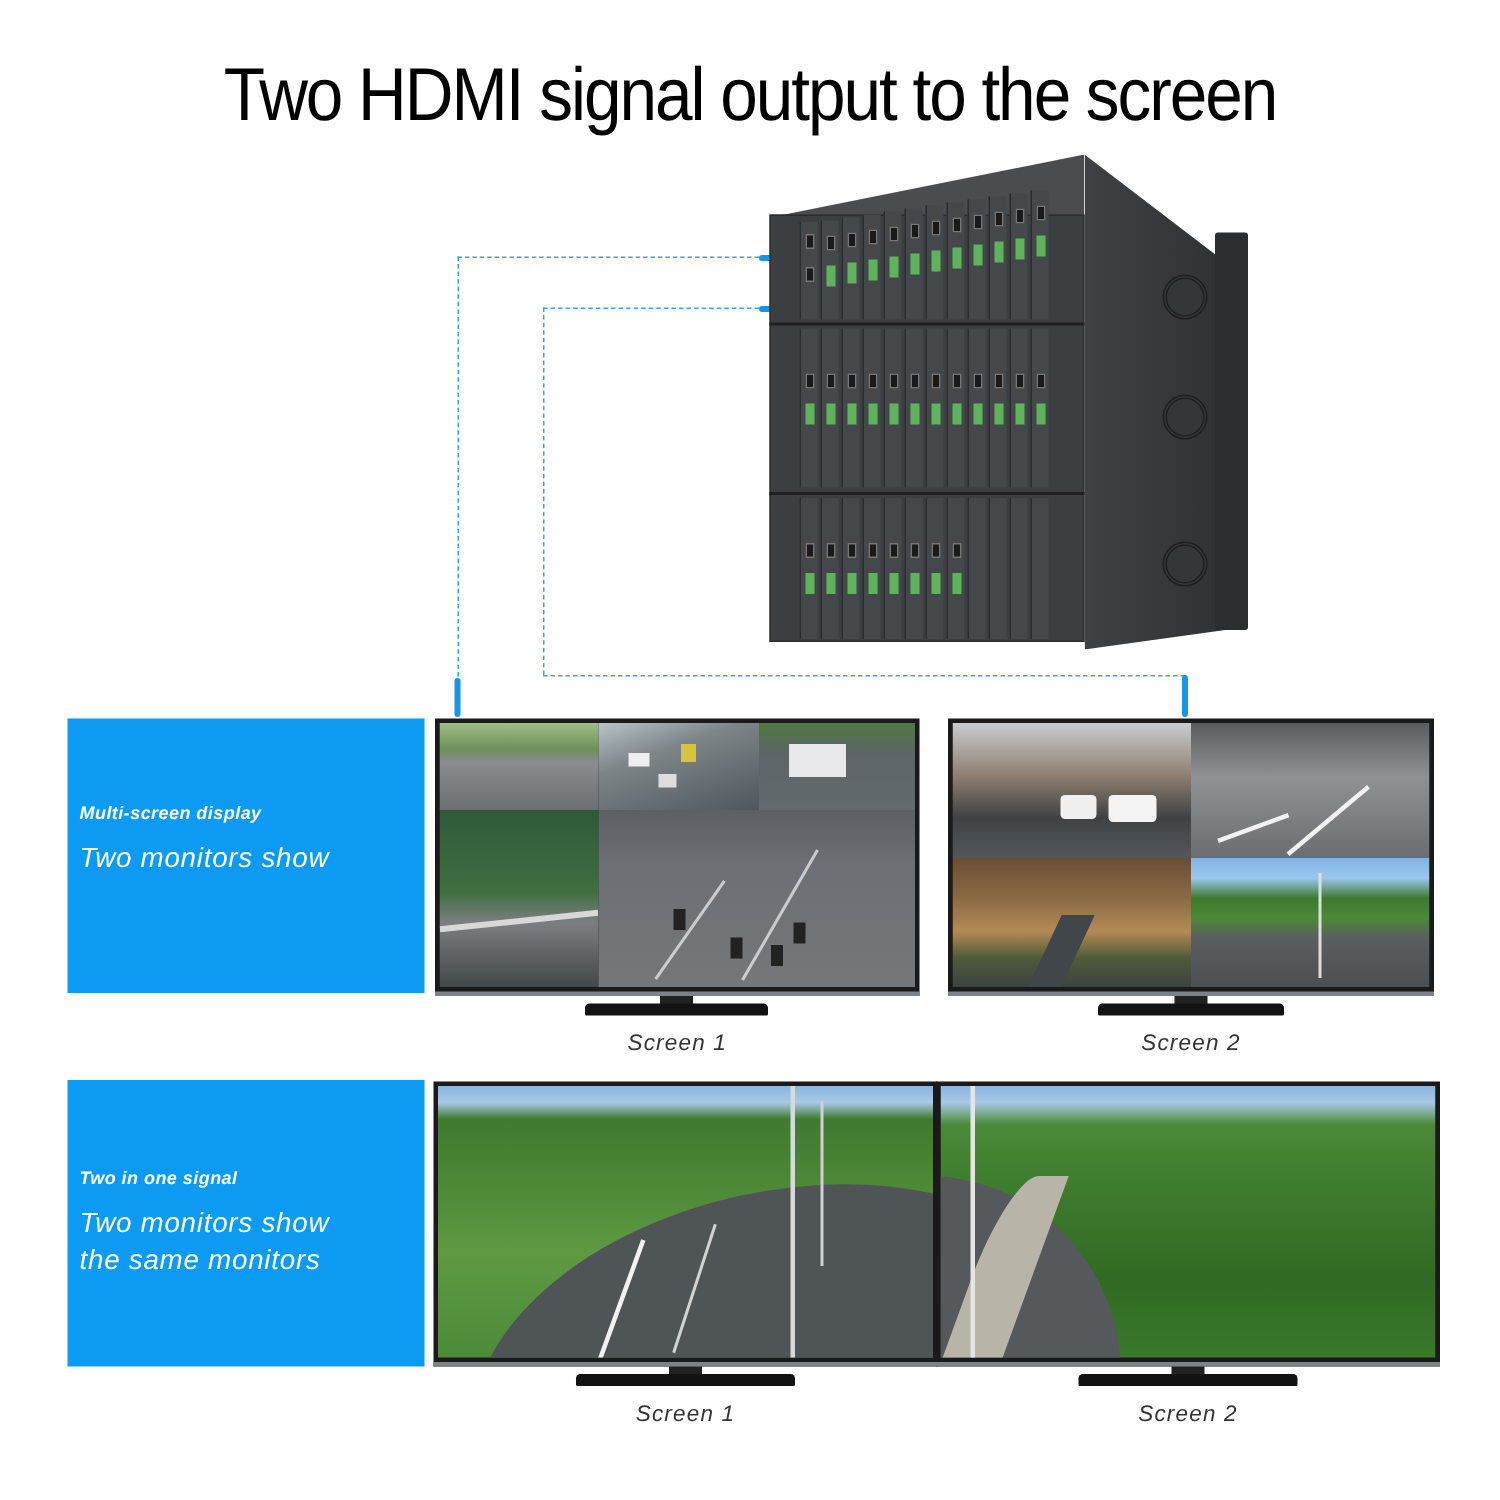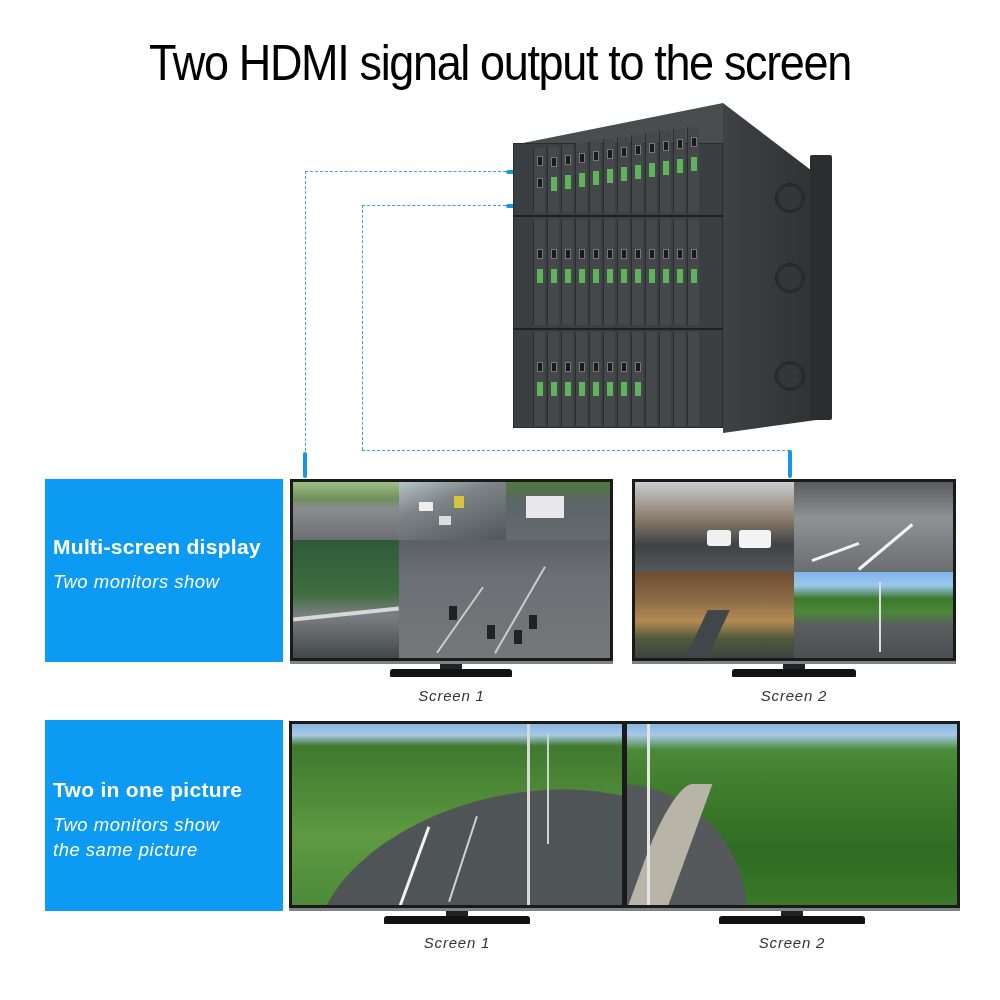--- a/index.html
+++ b/index.html
@@ -45,21 +45,21 @@
     .fan {
       position: absolute; width: 30px; height: 30px; border-radius: 50%;
       border: 3px double #1e1f20; background: #34373a;
     }
 
     
     .info-panel {
       position: absolute; left: 45px; width: 238px; background: #0d9af2;
       color: #fff; padding-left: 8px;
     }
-    .info-title { font-weight: bold; font-size: 21px; letter-spacing: 0.3px; }
+    .info-title { font-style: italic; font-weight: bold; font-size: 12px; letter-spacing: 0.3px; }
     .info-desc { font-style: italic; font-size: 18.5px; line-height: 25px; margin-top: 10px; letter-spacing: 0.5px; }
 
     
     .monitor { position: absolute; }
     .bezel { position: absolute; left: 0; top: 0; background: #1a1a1a; border-bottom: 3px solid #7c8487; }
     .screen-img { position: absolute; left: 3px; top: 3px; right: 3px; bottom: 3px; overflow: hidden; }
     .neck { position: absolute; background: #222; }
     .base { position: absolute; background: #121212; border-radius: 3px 3px 1px 1px; }
     .screen-label {
       position: absolute; font-style: italic; font-size: 15px; color: #333; letter-spacing: 0.8px; text-align: center;
@@ -297,24 +297,24 @@
         <div style="position:absolute;left:85px;top:10px;width:2px;height:70px;background:#ddd;"></div>
       </div>
     </div>
   </div>
   <div class="neck" style="left:151px; top:185px; width:22px; height:6px;"></div>
   <div class="base" style="left:100px; top:190px; width:124px; height:8px;"></div>
   <div class="screen-label" style="left:0; top:208px; width:324px;">Screen 2</div>
 </div>
 
 <div class="info-panel" style="top:720px; height:191px; padding-top:58px;">
-  <div class="info-title">Two in one picture</div>
+  <div class="info-title">Two in one signal</div>
   <div class="info-desc">
     <div>Two monitors show</div>
-    <div>the same picture</div>
+    <div>the same monitors</div>
   </div>
 </div>
 
 <div class="monitor" style="left:289px; top:721px; width:336px; height:230px;">
   <div class="bezel" style="width:336px; height:190px;">
     <div class="screen-img">
       <div class="tile" style="left:0; top:0; width:330px; height:184px; background:linear-gradient(180deg,#88b5e0 0%,#a8c9e6 6%,#3f7a2f 12%,#4f8b38 40%,#5f9a42 60%,#4b8a3a 100%);">
         <div class="road" style="left:20px; top:70px; width:420px; height:260px; border-radius:50% 50% 0 0; background:#4f5456; transform:rotate(-12deg);"></div>
         <div class="lane" style="left:120px; top:100px; width:3px; height:90px; transform:rotate(20deg);"></div>
         <div class="lane" style="left:170px; top:90px; width:2px; height:90px; transform:rotate(18deg); opacity:.8;"></div>

